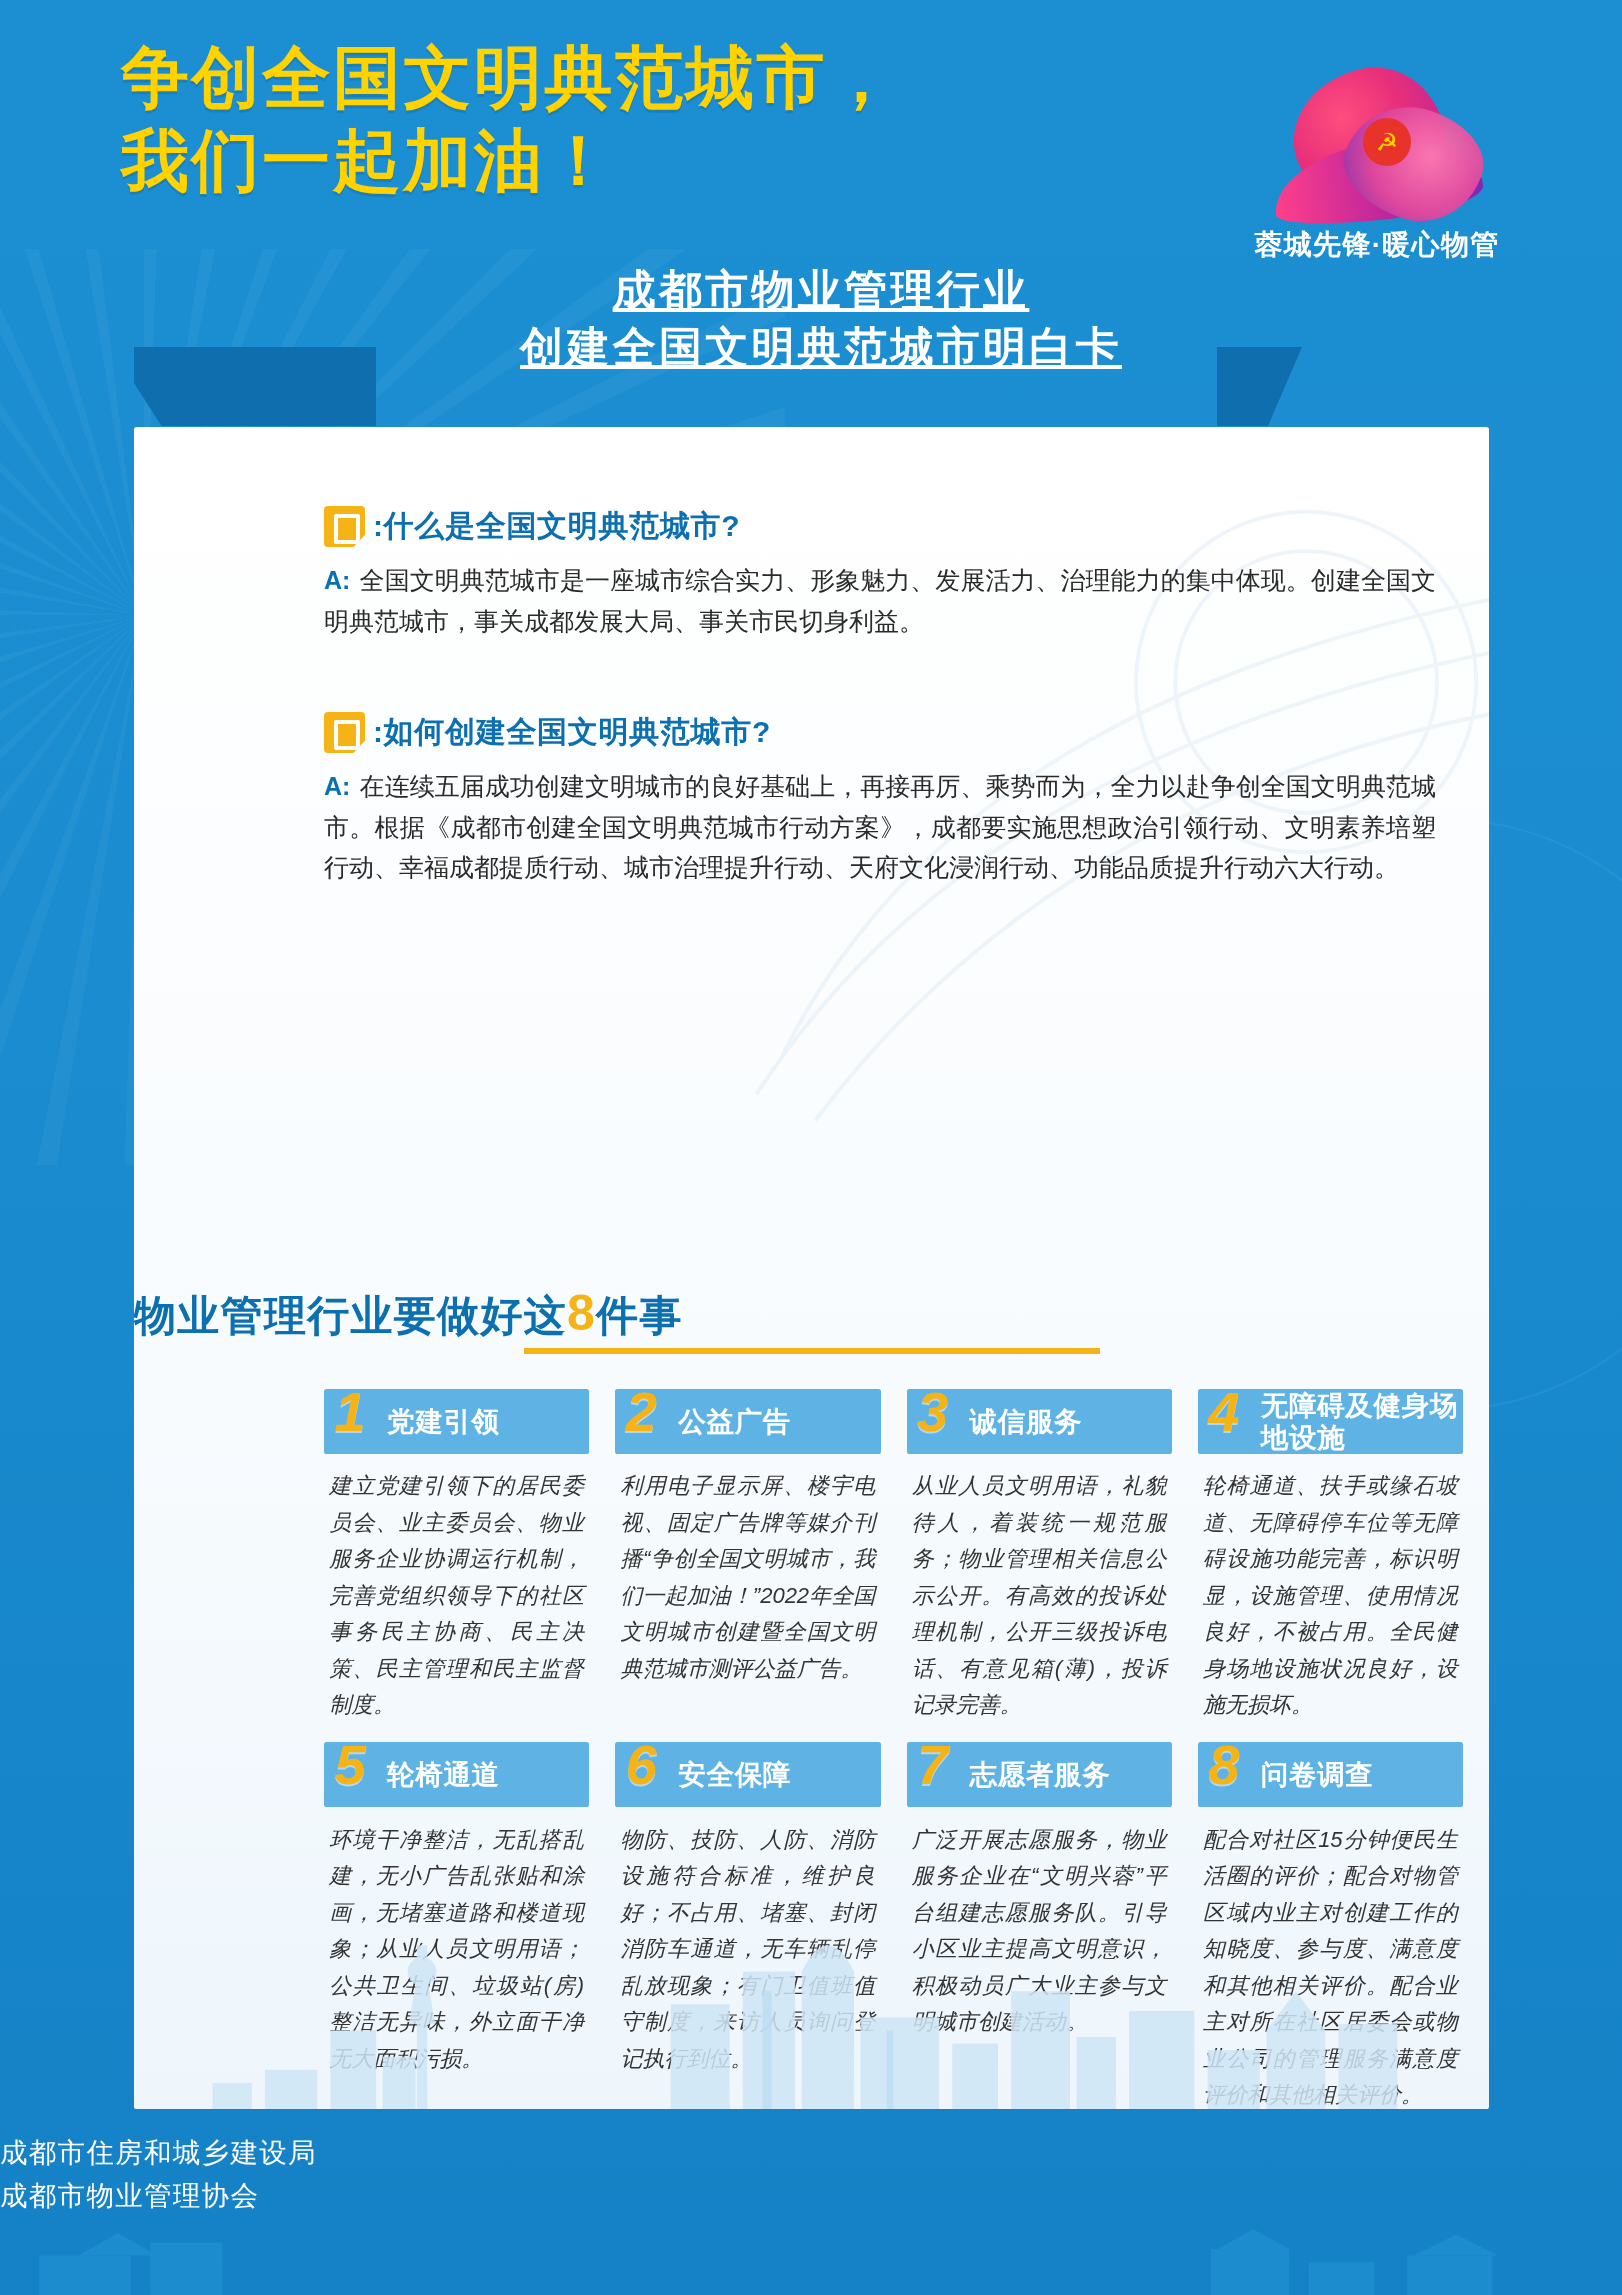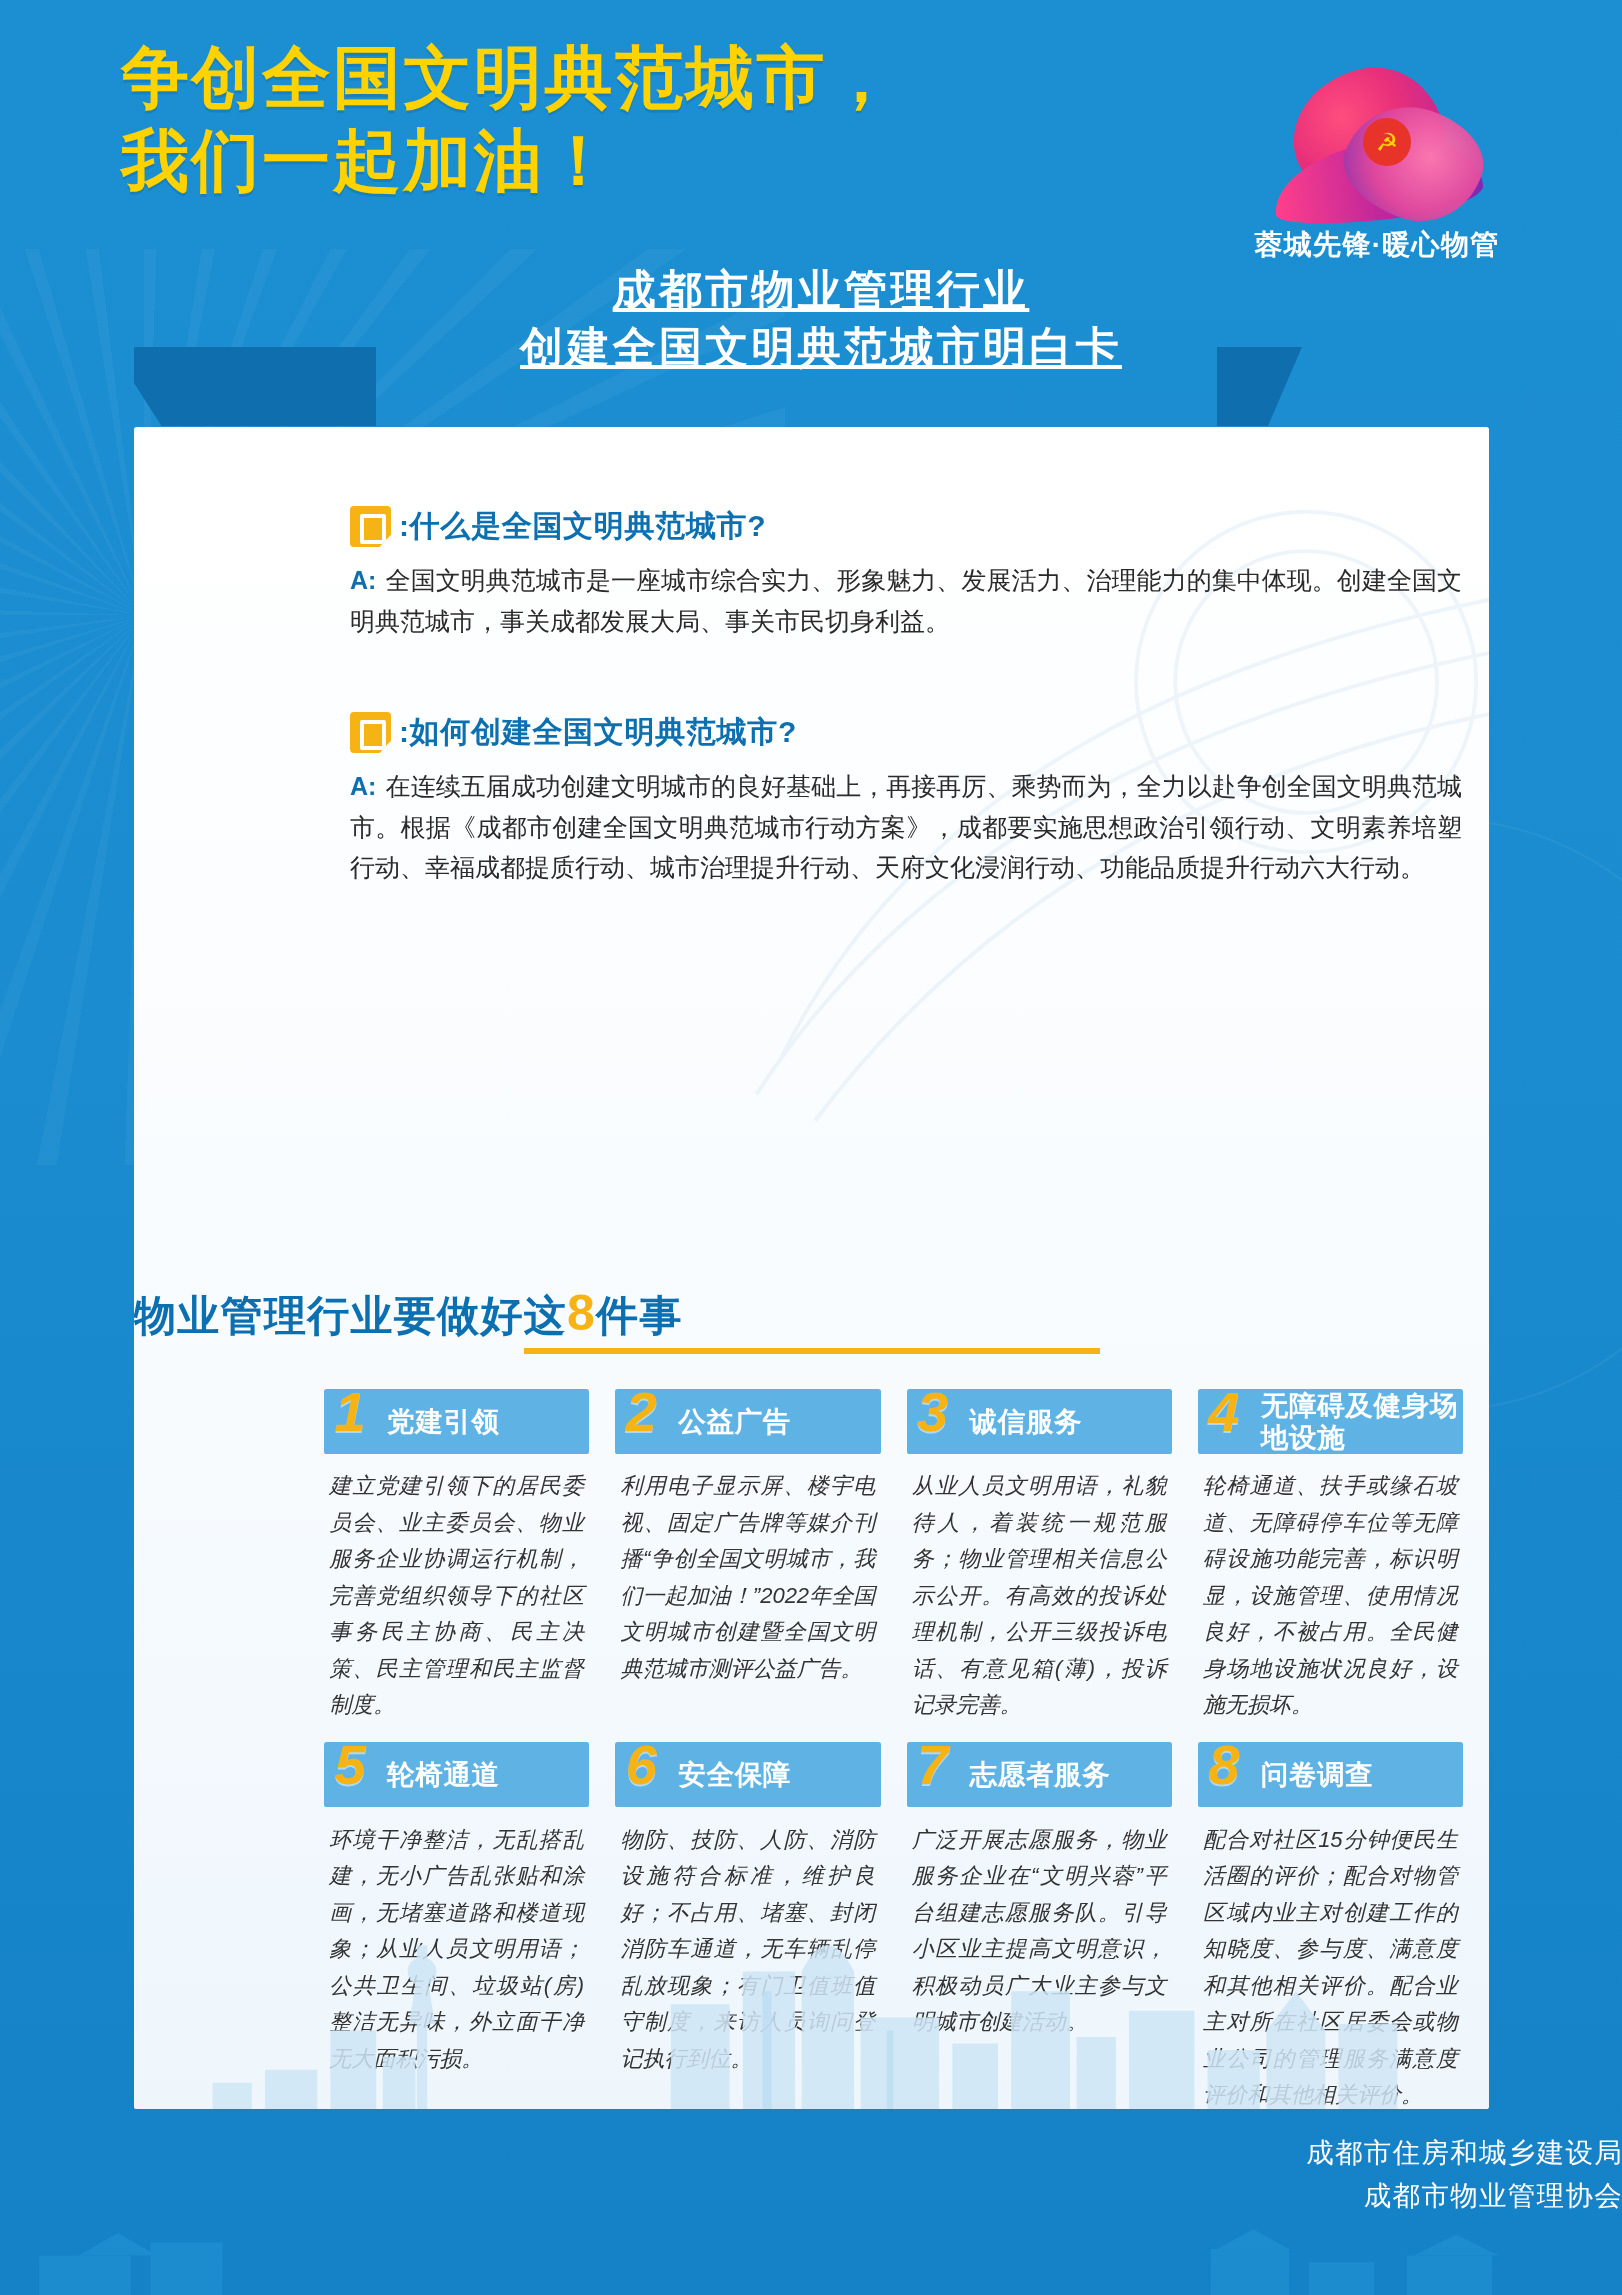--- a/index.html
+++ b/index.html
@@ -172,21 +172,20 @@
     height: 720px;
     opacity: .45;
     pointer-events: none;
   }
 
   
   .qa {
     position: absolute;
     left: 190px;
     width: 1112px;
-    margin-left: 26px;
   }
   .qa-q {
     display: flex;
     align-items: center;
     gap: 7.9px;
   }
   .q-badge {
     width: 41px;
     height: 41px;
     background: #f6b316;
@@ -312,21 +311,21 @@
     height: 216px;
     pointer-events: none;
   }
 
   
   .footer {
     position: absolute;
     left: 0;
     top: 2132px;
     width: 1623px;
-    text-align: right;
+    text-align: left;
   }
   .footer-line {
     color: #ffffff;
     font-size: 27.5px;
     line-height: 1.55;
     letter-spacing: 1.3px;
   }
   .footer-deco {
     position: absolute;
     bottom: 0;

